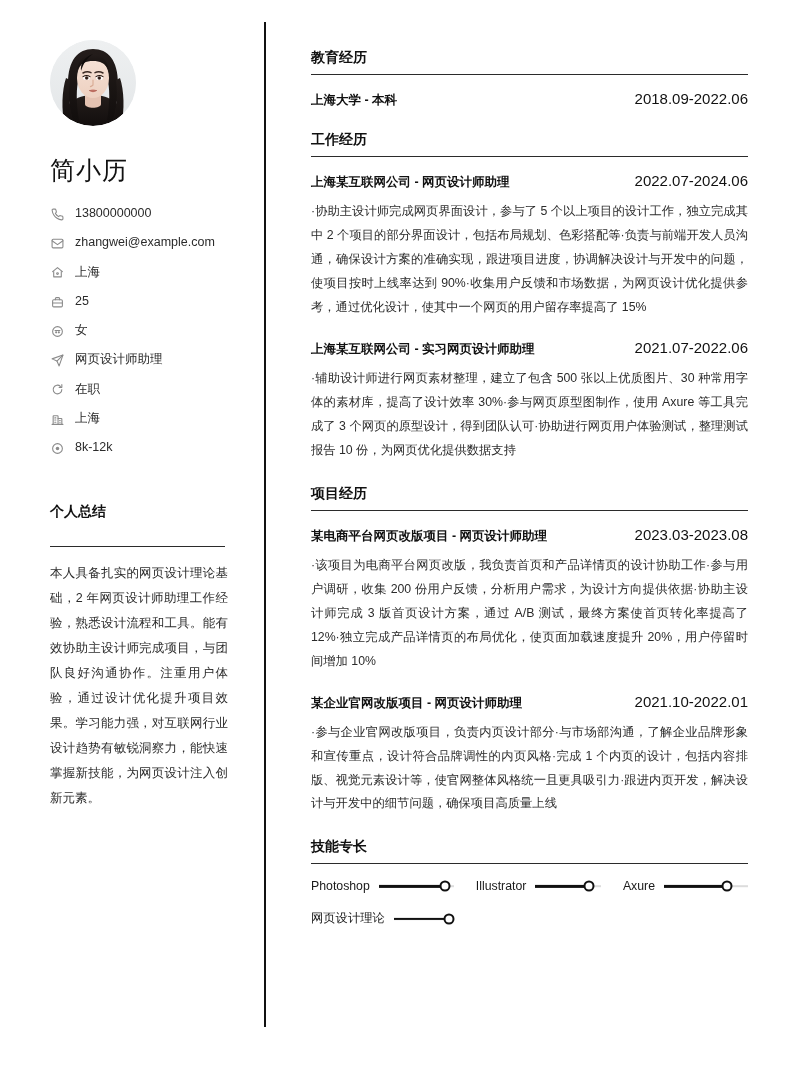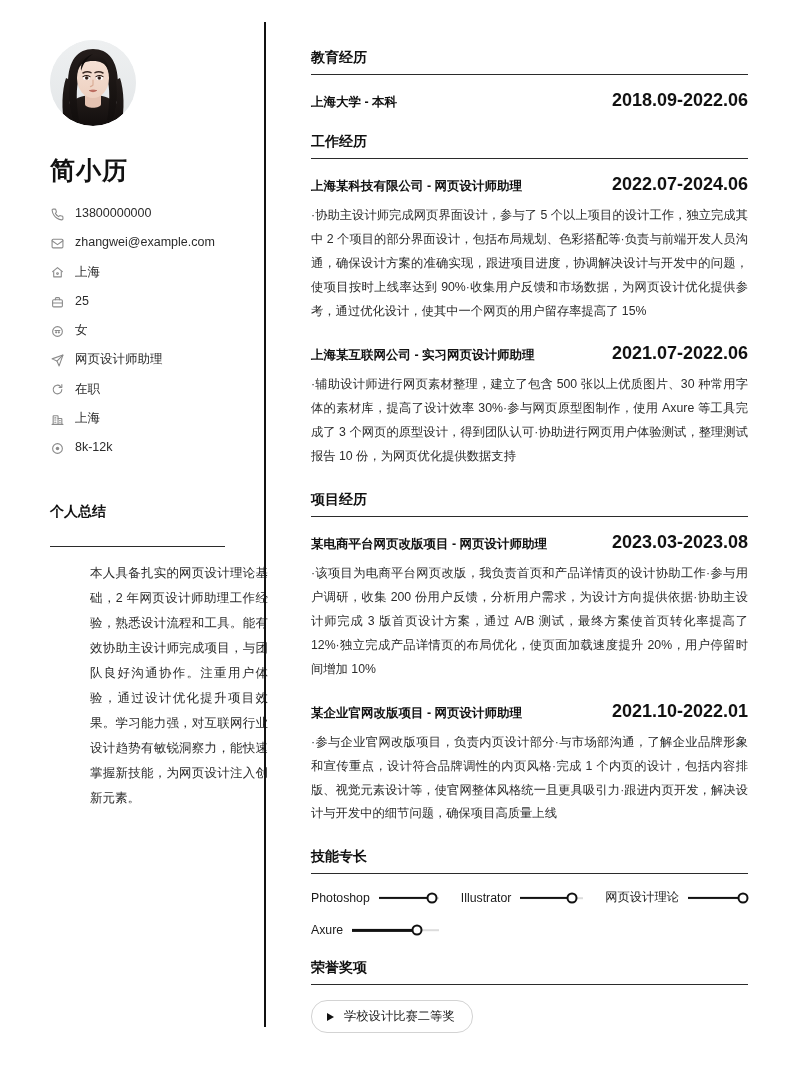--- a/index.html
+++ b/index.html
@@ -31,21 +31,21 @@
     border-radius:50%;
     overflow:hidden;
     background:#eceef0;
     position:relative;
     margin-bottom:28px;
   }
   .avatar svg { display:block; width:86px; height:86px; }
 
   .name {
     font-size:25px;
-    font-weight:700;
+    font-weight:400;
     letter-spacing:1px;
     color:#111;
     margin-bottom:18px;
   }
 
   .contact-list { margin-top:2px; }
   .contact-row {
     display:flex;
     align-items:flex-end;
     gap:11px;
@@ -72,21 +72,20 @@
     border-bottom:1.4px solid #2b2b2b;
     width:175px;
     margin-bottom:14px;
   }
   .summary-text {
     font-size:12.5px;
     line-height:2.0;
     color:#2b2b2b;
     width:178px;
     text-align:justify;
-    margin-left:40px;
   }
 
   
   .right {
     flex:1;
     padding:40px 46px 0 47px;
     margin-top:9px;
   }
   .section { margin-bottom:22px; }
   .section-title {
@@ -105,22 +104,22 @@
     align-items:baseline;
     margin-bottom:9px;
     gap:28px;
   }
   .entry-title {
     font-size:12.5px;
     font-weight:700;
     color:#111;
   }
   .entry-date {
-    font-size:18px;
-    font-weight:700;
+    font-size:15px;
+    font-weight:400;
     color:#111;
     white-space:nowrap;
   }
   .entry-desc {
     font-size:12.3px;
     line-height:1.95;
     color:#2b2b2b;
     text-align:justify;
   }
 
@@ -380,21 +379,21 @@
           <span class="entry-title">上海大学 - 本科</span>
           <span class="entry-date">2018.09-2022.06</span>
         </div>
       </div>
     </section>
 
     <section class="section">
       <div class="section-title">工作经历</div>
       <div class="entry">
         <div class="entry-head">
-          <span class="entry-title">上海某科技有限公司 - 网页设计师助理</span>
+          <span class="entry-title">上海某互联网公司 - 网页设计师助理</span>
           <span class="entry-date">2022.07-2024.06</span>
         </div>
         <p class="entry-desc">·协助主设计师完成网页界面设计，参与了 5 个以上项目的设计工作，独立完成其中 2 个项目的部分界面设计，包括布局规划、色彩搭配等·负责与前端开发人员沟通，确保设计方案的准确实现，跟进项目进度，协调解决设计与开发中的问题，使项目按时上线率达到 90%·收集用户反馈和市场数据，为网页设计优化提供参考，通过优化设计，使其中一个网页的用户留存率提高了 15%</p>
       </div>
       <div class="entry">
         <div class="entry-head">
           <span class="entry-title">上海某互联网公司 - 实习网页设计师助理</span>
           <span class="entry-date">2021.07-2022.06</span>
         </div>
         <p class="entry-desc">·辅助设计师进行网页素材整理，建立了包含 500 张以上优质图片、30 种常用字体的素材库，提高了设计效率 30%·参与网页原型图制作，使用 Axure 等工具完成了 3 个网页的原型设计，得到团队认可·协助进行网页用户体验测试，整理测试报告 10 份，为网页优化提供数据支持</p>
@@ -435,44 +434,35 @@
         <div class="skill">
           <span class="skill-label">Illustrator</span>
           <span class="skill-slider">
             <span class="skill-track-bg"></span>
             <span class="skill-track-fill" style="width: 82%;"></span>
             <span class="skill-thumb" style="left: 82%;"></span>
           </span>
         </div>
 
         <div class="skill">
+          <span class="skill-label">Axure</span>
+          <span class="skill-slider">
+            <span class="skill-track-bg"></span>
+            <span class="skill-track-fill" style="width: 75%;"></span>
+            <span class="skill-thumb" style="left: 75%;"></span>
+          </span>
+        </div>
+
+        <div class="skill">
           <span class="skill-label">网页设计理论</span>
           <span class="skill-slider">
             <span class="skill-track-bg"></span>
             <span class="skill-track-fill" style="width: 92%;"></span>
             <span class="skill-thumb" style="left: 92%;"></span>
           </span>
         </div>
 
-        <div class="skill">
-          <span class="skill-label">Axure</span>
-          <span class="skill-slider">
-            <span class="skill-track-bg"></span>
-            <span class="skill-track-fill" style="width: 75%;"></span>
-            <span class="skill-thumb" style="left: 75%;"></span>
-          </span>
-        </div>
-
       </div>
     </section>
 
-    <section class="section">
-      <div class="section-title">荣誉奖项</div>
-      <div class="awards-row">
-        <span class="award-chip">
-          <span class="tri"></span>
-          <span>学校设计比赛二等奖</span>
-        </span>
-      </div>
-    </section>
 
   </main>
 </div>
 
 </body></html>

